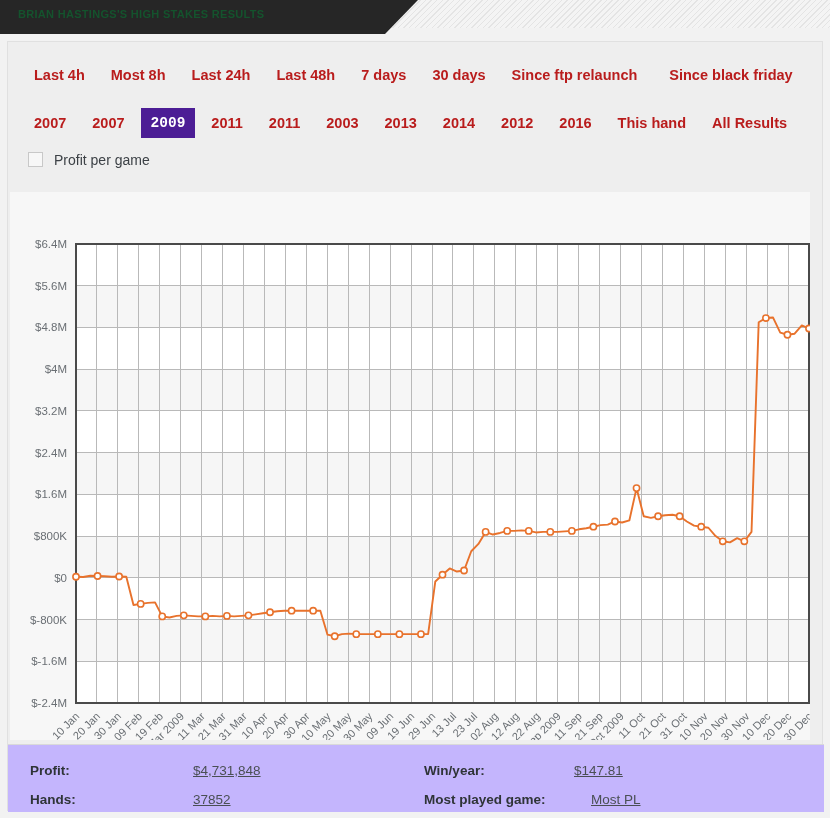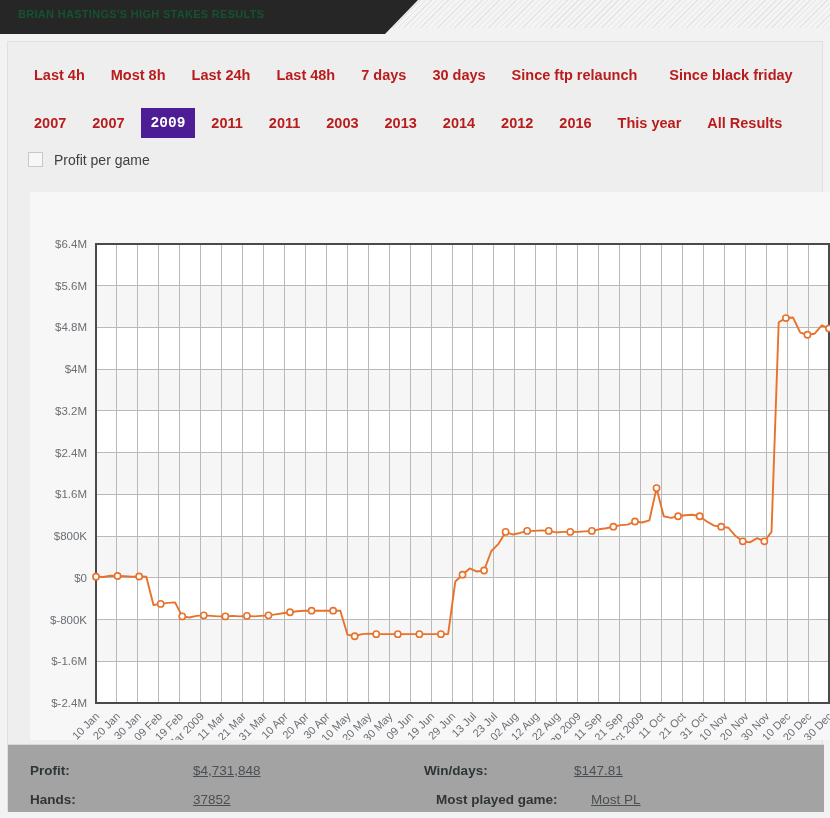--- a/index.html
+++ b/index.html
@@ -102,63 +102,63 @@
   }
   .cbox-label {
     margin-left: 11px;
     font-size: 14px;
     color: #3c4146;
   }
 
   
   .chart-box {
     position: absolute;
-    left: 22px; top: 150px;
+    left: 2px; top: 150px;
     width: 800px; height: 548px;
     background: #7dd3fc;
   }
   .chart-svg { display: block; }
 
   
   .stats {
     position: absolute;
     left: 0; top: 702px;
     width: 816px; height: 68px;
     border-top: 1px solid #d9d9d9;
-    background: #a3a3a3;
+    background: #c4b5fd;
   }
   .stat-cell { position: absolute; font-size: 13.5px; }
   .stat-key { color: #2f3437; font-weight: bold; }
   .stat-val { color: #4a4f54; text-decoration: underline; }
 
   .k-profit  { left: 22px;  top: 18px; }
   .v-profit  { left: 185px; top: 18px; }
   .k-hands   { left: 22px;  top: 47px; }
   .v-hands   { left: 185px; top: 47px; }
   .k-winhand { left: 416px; top: 18px; }
   .v-winhand { left: 566px; top: 18px; }
-  .k-mpg     { left: 428px; top: 47px; }
+  .k-mpg     { left: 416px; top: 47px; }
   .v-mpg     { left: 583px; top: 47px; }
 </style>
 </head>
 <body>
 
 <div id="root">
 
   <div class="banner-wrap">
     <div class="banner-hatch"></div>
     <div class="banner-dark"></div>
     <div class="banner-title">BRIAN HASTINGS'S HIGH STAKES RESULTS</div>
   </div>
 
   <div class="panel">
 
     <div class="tabrow row1" id="period-tabs"><a class="tab">Last 4h</a><a class="tab">Most 8h</a><a class="tab">Last 24h</a><a class="tab">Last 48h</a><a class="tab">7 days</a><a class="tab">30 days</a><a class="tab wide">Since ftp relaunch</a><a class="tab wide">Since black friday</a></div>
 
-    <div class="tabrow row2" id="year-tabs"><a class="tab">2007</a><a class="tab">2007</a><a class="tab active">2009</a><a class="tab">2011</a><a class="tab">2011</a><a class="tab">2003</a><a class="tab">2013</a><a class="tab">2014</a><a class="tab">2012</a><a class="tab">2016</a><a class="tab">This year</a><a class="tab wide">All Results</a></div>
+    <div class="tabrow row2" id="year-tabs"><a class="tab">2007</a><a class="tab">2007</a><a class="tab active">2009</a><a class="tab">2011</a><a class="tab">2011</a><a class="tab">2003</a><a class="tab">2013</a><a class="tab">2014</a><a class="tab">2012</a><a class="tab">2016</a><a class="tab">This hand</a><a class="tab wide">All Results</a></div>
 
     <div class="opts">
       <span class="cbox"></span>
       <span class="cbox-label">Profit per game</span>
     </div>
 
     <div class="chart-box">
       <svg class="chart-svg" id="chart" width="800" height="548" viewBox="0 0 800 548">
           <rect x="0" y="0" width="800" height="548" fill="#f7f7f7"></rect>
           <rect x="66" y="52" width="733" height="459" fill="#ffffff"></rect>
@@ -302,20 +302,20 @@
             <circle cx="799.00" cy="136.50" r="3.1" fill="#ffffff" stroke="#e8722c" stroke-width="1.6"></circle>
           </g>
         </svg>
     </div>
 
     <div class="stats">
       <div class="stat-cell stat-key k-profit">Profit:</div>
       <div class="stat-cell stat-val v-profit">$4,731,848</div>
       <div class="stat-cell stat-key k-hands">Hands:</div>
       <div class="stat-cell stat-val v-hands">37852</div>
-      <div class="stat-cell stat-key k-winhand">Win/days:</div>
+      <div class="stat-cell stat-key k-winhand">Win/year:</div>
       <div class="stat-cell stat-val v-winhand">$147.81</div>
       <div class="stat-cell stat-key k-mpg">Most played game:</div>
       <div class="stat-cell stat-val v-mpg">Most PL</div>
     </div>
 
   </div>
 </div>
 
 </body></html>

